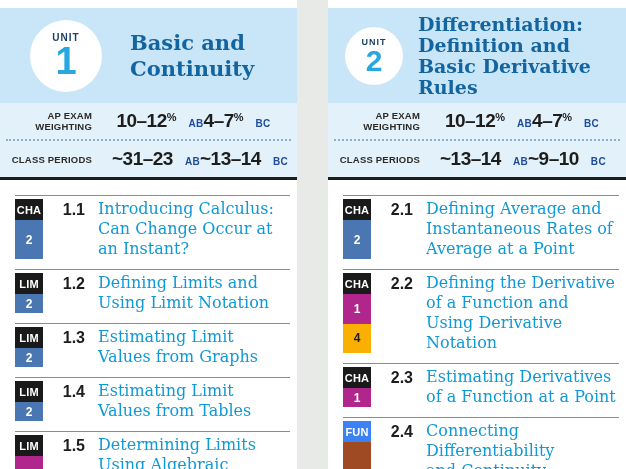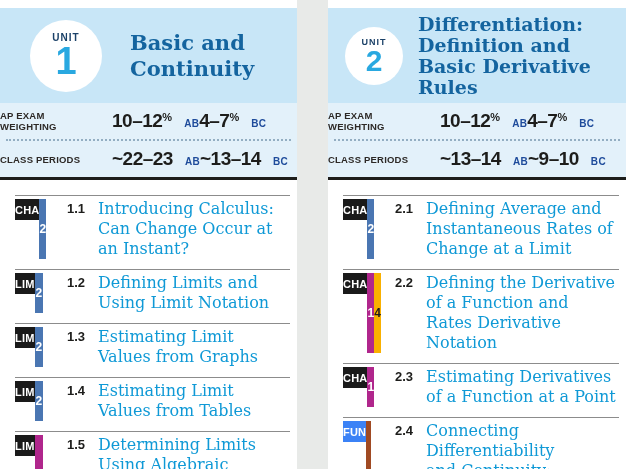--- a/index.html
+++ b/index.html
@@ -21,41 +21,41 @@
   .col--2 .unit-word{font-size:9px;}
   .unit-num{color:#29a8e0;font-weight:bold;font-size:38px;line-height:36px;}
   .col--2 .unit-num{font-size:30px;line-height:28px;}
   .header-title{font-family:"DejaVu Serif",serif;font-weight:bold;color:#14649f;white-space:pre-line;}
   .col--1 .header-title{font-size:21px;line-height:26px;margin-left:28px;}
   .col--2 .header-title{font-size:19px;line-height:21px;margin-left:15px;}
 
   
   .meta{background:#e3f1fa;}
   .meta-row{height:36px;display:flex;align-items:center;}
-  .meta-label{width:92px;flex:none;text-align:left;font-size:9.5px;font-weight:bold;
+  .meta-label{width:92px;flex:none;text-align:right;font-size:9.5px;font-weight:bold;
               color:#2d2926;line-height:11px;white-space:pre-line;letter-spacing:0.2px;}
-  .meta-values{flex:1;display:flex;justify-content:flex-start;align-items:baseline;
+  .meta-values{flex:1;display:flex;justify-content:center;align-items:baseline;
                padding:0 22px 0 20px;}
   .val-group{display:flex;align-items:baseline;white-space:nowrap;}
   .val-num{font-size:19px;font-weight:bold;color:#1d1d1b;letter-spacing:-0.5px;}
   .pct{font-size:11px;font-weight:bold;color:#1d1d1b;position:relative;top:-6px;}
   .track{font-size:10px;font-weight:bold;color:#1e4b9b;margin-left:12px;letter-spacing:0.3px;}
   .dotted{border-top:2px dotted #93aec2;margin:0 6px;height:0;}
   .blackbar{height:3px;background:#1d1d1b;}
 
   
   .topics{padding-top:15px;}
   .topic{border-top:1px solid #8c8c8c;margin:0 7px 0 15px;padding:3px 0 10px;display:flex;
          align-items:stretch;}
-  .badge{width:28px;flex:none;display:flex;flex-direction:row;}
+  .badge{width:28px;flex:none;display:flex;flex-direction:column;}
   .badge-label{height:21px;flex:none;color:#ffffff;font-weight:bold;font-size:11px;
                display:flex;align-items:center;justify-content:center;letter-spacing:0.2px;}
   .badge-block{flex:1;min-height:19px;display:flex;align-items:center;justify-content:center;
                font-weight:bold;font-size:12px;}
-  .topic-num{width:42px;flex:none;text-align:right;font-weight:bold;font-size:13px;
+  .topic-num{width:42px;flex:none;text-align:right;font-weight:bold;font-size:16px;
              color:#1d1d1b;padding-top:2px;}
   .topic-title{font-family:"DejaVu Serif",serif;font-size:16px;line-height:20px;
                color:#0f99d6;white-space:pre-line;margin-left:13px;}
 </style>
 </head>
 <body>
 
 <div class="wrap">
 
   <div class="col col--1">
@@ -83,21 +83,21 @@
               <span class="pct">%</span>
             <span class="track">BC</span>
           </span>
         </div>
       </div>
       <div class="dotted"></div>
       <div class="meta-row">
         <div class="meta-label">CLASS PERIODS</div>
         <div class="meta-values">
           <span class="val-group">
-            <span class="val-num">~22–23</span>
+            <span class="val-num">~31–23</span>
             <span class="track">AB</span>
           </span>
           <span class="val-group">
             <span class="val-num">~13–14</span>
             <span class="track">BC</span>
           </span>
         </div>
       </div>
     </div>
     <div class="blackbar"></div>
@@ -202,32 +202,32 @@
 
     <div class="topics">
         <div class="topic">
           <div class="badge">
             <div class="badge-label" style="background: rgb(26, 26, 26);">CHA</div>
             <div class="badge-block" style="background: rgb(74, 118, 178); color: rgb(255, 255, 255);">2</div>
           </div>
           <div class="topic-num">2.1</div>
           <div class="topic-title">Defining Average and
 Instantaneous Rates of
-Change at a Limit</div>
+Average at a Point</div>
         </div>
         <div class="topic">
           <div class="badge">
             <div class="badge-label" style="background: rgb(26, 26, 26);">CHA</div>
             <div class="badge-block" style="background: rgb(176, 38, 140); color: rgb(255, 255, 255);">1</div>
             <div class="badge-block" style="background: rgb(249, 176, 0); color: rgb(29, 29, 27);">4</div>
           </div>
           <div class="topic-num">2.2</div>
           <div class="topic-title">Defining the Derivative
 of a Function and
-Rates Derivative
+Using Derivative
 Notation</div>
         </div>
         <div class="topic">
           <div class="badge">
             <div class="badge-label" style="background: rgb(26, 26, 26);">CHA</div>
             <div class="badge-block" style="background: rgb(176, 38, 140); color: rgb(255, 255, 255);">1</div>
           </div>
           <div class="topic-num">2.3</div>
           <div class="topic-title">Estimating Derivatives
 of a Function at a Point</div>

